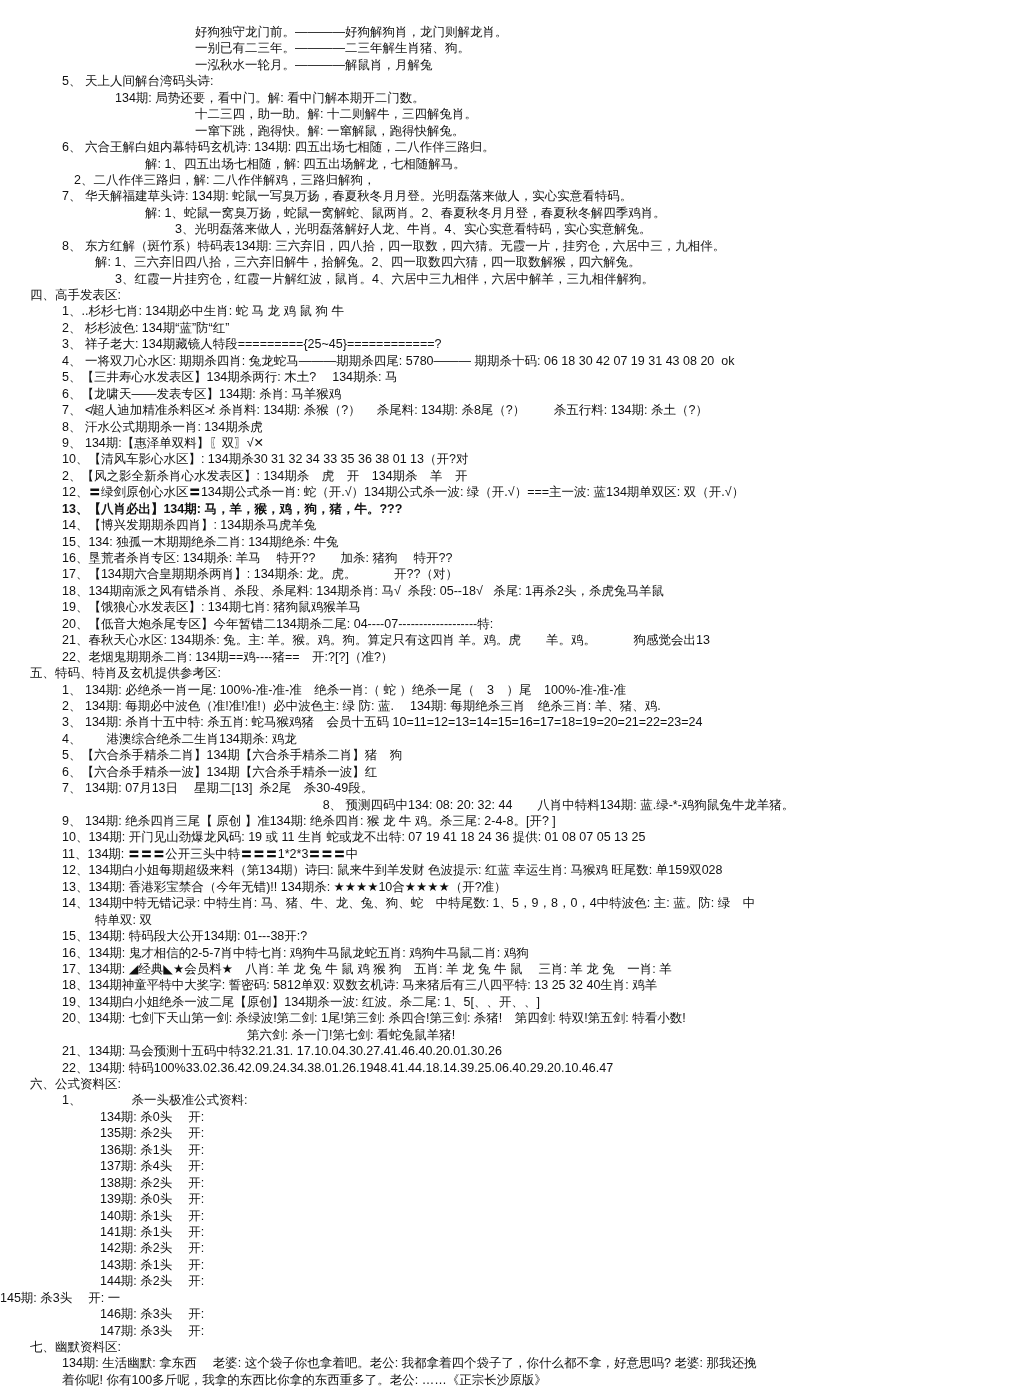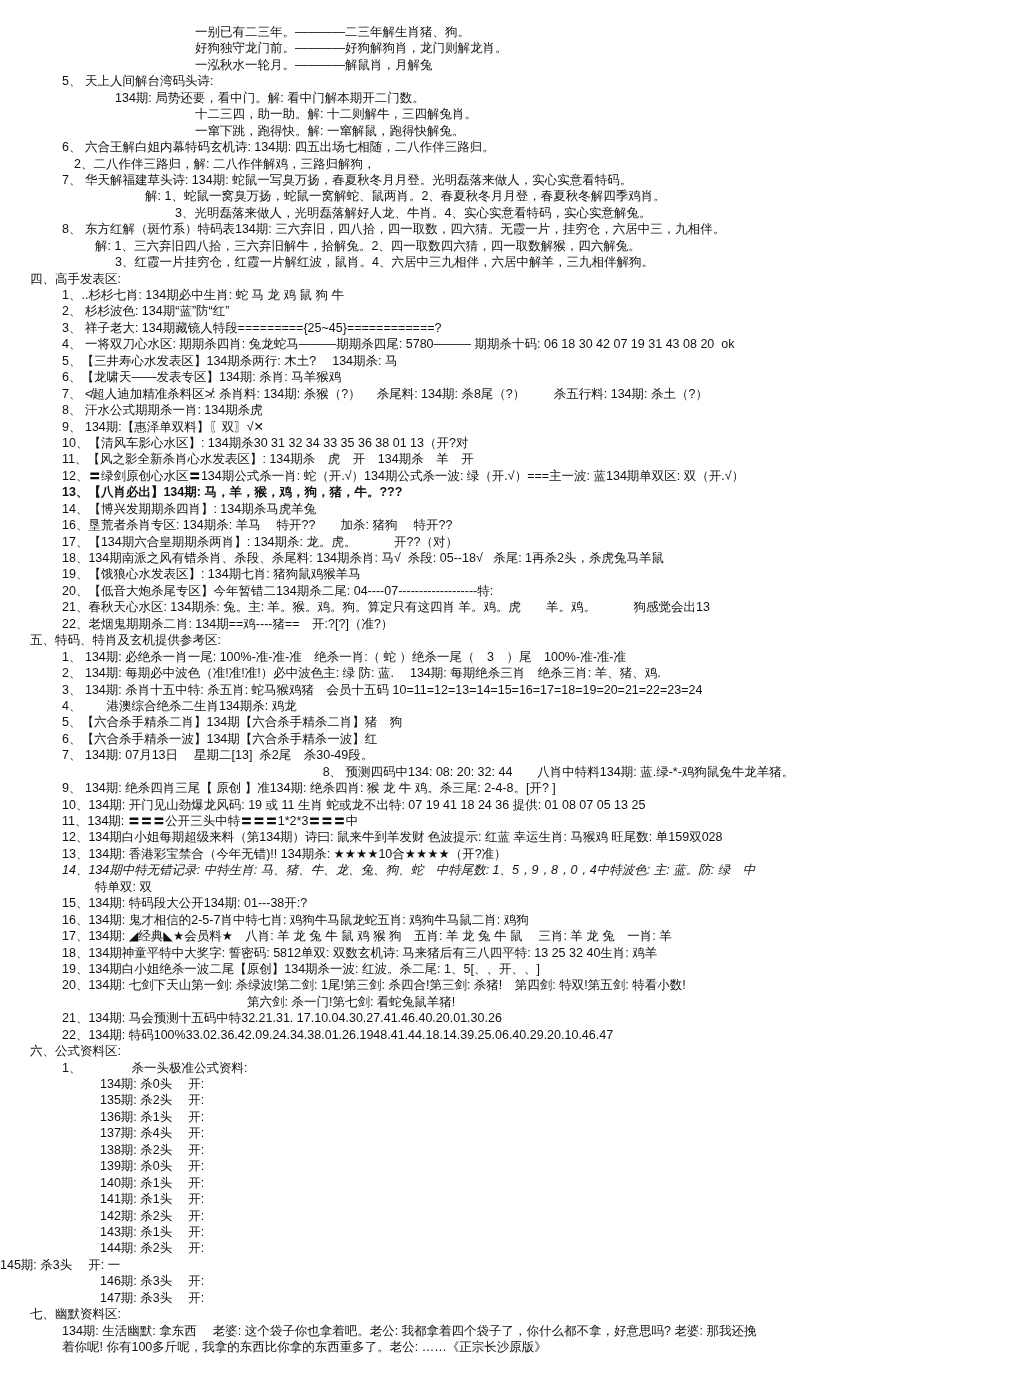--- a/index.html
+++ b/index.html
@@ -28,52 +28,54 @@
     overflow:visible;
     letter-spacing:0px;
   }
 </style>
 </head>
 <body style="background: rgb(255, 255, 255);">
 
 <div class="page">
   <div class="doc" style="color: rgb(17, 17, 17);">
       <div>
+        <div class="line" style="padding-left: 195px;">好狗独守龙门前。————好狗解狗肖，龙门则解龙肖。</div>
         <div class="line" style="padding-left: 195px;">一别已有二三年。————二三年解生肖猪、狗。</div>
-        <div class="line" style="padding-left: 195px;">好狗独守龙门前。————好狗解狗肖，龙门则解龙肖。</div>
         <div class="line" style="padding-left: 195px;">一泓秋水一轮月。————解鼠肖，月解兔</div>
         <div class="line" style="padding-left: 62px;">5、 天上人间解台湾码头诗:</div>
         <div class="line" style="padding-left: 115px;">134期: 局势还要，看中门。解: 看中门解本期开二门数。</div>
         <div class="line" style="padding-left: 195px;">十二三四，助一助。解: 十二则解牛，三四解兔肖。</div>
         <div class="line" style="padding-left: 195px;">一窜下跳，跑得快。解: 一窜解鼠，跑得快解兔。</div>
         <div class="line" style="padding-left: 62px;">6、 六合王解白姐内幕特码玄机诗: 134期: 四五出场七相随，二八作伴三路归。</div>
+        <div class="line" style="padding-left: 145px;">解: 1、四五出场七相随，解: 四五出场解龙，七相随解马。</div>
         <div class="line" style="padding-left: 74px;">2、二八作伴三路归，解: 二八作伴解鸡，三路归解狗，</div>
         <div class="line" style="padding-left: 62px;">7、 华天解福建草头诗: 134期: 蛇鼠一写臭万扬，春夏秋冬月月登。光明磊落来做人，实心实意看特码。</div>
         <div class="line" style="padding-left: 145px;">解: 1、蛇鼠一窝臭万扬，蛇鼠一窝解蛇、鼠两肖。2、春夏秋冬月月登，春夏秋冬解四季鸡肖。</div>
         <div class="line" style="padding-left: 175px;">3、光明磊落来做人，光明磊落解好人龙、牛肖。4、实心实意看特码，实心实意解兔。</div>
         <div class="line" style="padding-left: 62px;">8、 东方红解（斑竹系）特码表134期: 三六弃旧，四八拾，四一取数，四六猜。无霞一片，挂穷仓，六居中三，九相伴。</div>
         <div class="line" style="padding-left: 95px;">解: 1、三六弃旧四八拾，三六弃旧解牛，拾解兔。2、四一取数四六猜，四一取数解猴，四六解兔。</div>
         <div class="line" style="padding-left: 115px;">3、红霞一片挂穷仓，红霞一片解红波，鼠肖。4、六居中三九相伴，六居中解羊，三九相伴解狗。</div>
       </div>
       <div>
         <div class="line" style="padding-left: 30px;">四、高手发表区:</div>
         <div class="line" style="padding-left: 62px;">1、..杉杉七肖: 134期必中生肖: 蛇 马 龙 鸡 鼠 狗 牛</div>
         <div class="line" style="padding-left: 62px;">2、 杉杉波色: 134期“蓝”防“红”</div>
         <div class="line" style="padding-left: 62px;">3、 祥子老大: 134期藏镜人特段========={25~45}============?</div>
         <div class="line" style="padding-left: 62px;">4、 一将双刀心水区: 期期杀四肖: 兔龙蛇马———期期杀四尾: 5780——— 期期杀十码: 06 18 30 42 07 19 31 43 08 20  ok</div>
         <div class="line" style="padding-left: 62px;">5、【三井寿心水发表区】134期杀两行: 木土?　 134期杀: 马</div>
         <div class="line" style="padding-left: 62px;">6、【龙啸天——发表专区】134期: 杀肖: 马羊猴鸡</div>
         <div class="line" style="padding-left: 62px;">7、 ≮超人迪加精准杀料区≯: 杀肖料: 134期: 杀猴（?）　 杀尾料: 134期: 杀8尾（?）　　 杀五行料: 134期: 杀土（?）</div>
         <div class="line" style="padding-left: 62px;">8、 汗水公式期期杀一肖: 134期杀虎</div>
         <div class="line" style="padding-left: 62px;">9、 134期:【惠泽单双料】〖双〗√✕</div>
         <div class="line" style="padding-left: 62px;">10、【清风车影心水区】: 134期杀30 31 32 34 33 35 36 38 01 13（开?对</div>
-        <div class="line" style="padding-left: 62px;">11、【风之影全新杀肖心水发表区】: 134期杀　虎　开　134期杀　羊　开</div>
+        <div class="line" style="padding-left: 62px;">2、【风之影全新杀肖心水发表区】: 134期杀　虎　开　134期杀　羊　开</div>
         <div class="line" style="padding-left: 62px;">12、〓绿剑原创心水区〓134期公式杀一肖: 蛇（开.√）134期公式杀一波: 绿（开.√）===主一波: 蓝134期单双区: 双（开.√）</div>
         <div class="line" style="padding-left: 62px; font-weight: bold;">13、【八肖必出】134期: 马，羊，猴，鸡，狗，猪，牛。???</div>
         <div class="line" style="padding-left: 62px;">14、【博兴发期期杀四肖】: 134期杀马虎羊兔</div>
+        <div class="line" style="padding-left: 62px;">15、134: 独孤一木期期绝杀二肖: 134期绝杀: 牛兔</div>
         <div class="line" style="padding-left: 62px;">16、垦荒者杀肖专区: 134期杀: 羊马　 特开??　　加杀: 猪狗　 特开??</div>
         <div class="line" style="padding-left: 62px;">17、【134期六合皇期期杀两肖】: 134期杀: 龙。虎。　　　开??（对）</div>
         <div class="line" style="padding-left: 62px;">18、134期南派之风有错杀肖、杀段、杀尾料: 134期杀肖: 马√  杀段: 05--18√   杀尾: 1再杀2头，杀虎兔马羊鼠</div>
         <div class="line" style="padding-left: 62px;">19、【饿狼心水发表区】: 134期七肖: 猪狗鼠鸡猴羊马</div>
         <div class="line" style="padding-left: 62px;">20、【低音大炮杀尾专区】今年暂错二134期杀二尾: 04----07-------------------特:</div>
         <div class="line" style="padding-left: 62px;">21、春秋天心水区: 134期杀: 兔。主: 羊。猴。鸡。狗。算定只有这四肖 羊。鸡。虎　　羊。鸡。　　　狗感觉会出13</div>
         <div class="line" style="padding-left: 62px;">22、老烟鬼期期杀二肖: 134期==鸡----猪==　开:?[?]（准?）</div>
       </div>
       <div>
         <div class="line" style="padding-left: 30px;">五、特码、特肖及玄机提供参考区:</div>
@@ -83,21 +85,21 @@
         <div class="line" style="padding-left: 62px;">4、　　港澳综合绝杀二生肖134期杀: 鸡龙</div>
         <div class="line" style="padding-left: 62px;">5、【六合杀手精杀二肖】134期【六合杀手精杀二肖】猪　狗</div>
         <div class="line" style="padding-left: 62px;">6、【六合杀手精杀一波】134期【六合杀手精杀一波】红</div>
         <div class="line" style="padding-left: 62px;">7、 134期: 07月13日　 星期二[13]  杀2尾　杀30-49段。</div>
         <div class="line" style="padding-left: 98px; text-align: center;">8、 预测四码中134: 08: 20: 32: 44　　八肖中特料134期: 蓝.绿-*-鸡狗鼠兔牛龙羊猪。</div>
         <div class="line" style="padding-left: 62px;">9、 134期: 绝杀四肖三尾【 原创 】准134期: 绝杀四肖: 猴 龙 牛 鸡。杀三尾: 2-4-8。[开? ]</div>
         <div class="line" style="padding-left: 62px;">10、134期: 开门见山劲爆龙风码: 19 或 11 生肖 蛇或龙不出特: 07 19 41 18 24 36 提供: 01 08 07 05 13 25</div>
         <div class="line" style="padding-left: 62px;">11、134期: 〓〓〓公开三头中特〓〓〓1*2*3〓〓〓中</div>
         <div class="line" style="padding-left: 62px;">12、134期白小姐每期超级来料（第134期）诗曰: 鼠来牛到羊发财 色波提示: 红蓝 幸运生肖: 马猴鸡 旺尾数: 单159双028</div>
         <div class="line" style="padding-left: 62px;">13、134期: 香港彩宝禁合（今年无错)!! 134期杀: ★★★★10合★★★★（开?准）</div>
-        <div class="line" style="padding-left: 62px; font-style: italic;">14、134期中特无错记录: 中特生肖: 马、猪、牛、龙、兔、狗、蛇　中特尾数: 1、5，9，8，0，4中特波色: 主: 蓝。防: 绿　中</div>
+        <div class="line" style="padding-left: 62px;">14、134期中特无错记录: 中特生肖: 马、猪、牛、龙、兔、狗、蛇　中特尾数: 1、5，9，8，0，4中特波色: 主: 蓝。防: 绿　中</div>
         <div class="line" style="padding-left: 95px;">特单双: 双</div>
         <div class="line" style="padding-left: 62px;">15、134期: 特码段大公开134期: 01---38开:?</div>
         <div class="line" style="padding-left: 62px;">16、134期: 鬼才相信的2-5-7肖中特七肖: 鸡狗牛马鼠龙蛇五肖: 鸡狗牛马鼠二肖: 鸡狗</div>
         <div class="line" style="padding-left: 62px;">17、134期: ◢经典◣★会员料★　八肖: 羊 龙 兔 牛 鼠 鸡 猴 狗　五肖: 羊 龙 兔 牛 鼠　 三肖: 羊 龙 兔　一肖: 羊</div>
         <div class="line" style="padding-left: 62px;">18、134期神童平特中大奖字: 誓密码: 5812单双: 双数玄机诗: 马来猪后有三八四平特: 13 25 32 40生肖: 鸡羊</div>
         <div class="line" style="padding-left: 62px;">19、134期白小姐绝杀一波二尾【原创】134期杀一波: 红波。杀二尾: 1、5[、、开、、]</div>
         <div class="line" style="padding-left: 62px;">20、134期: 七剑下天山第一剑: 杀绿波!第二剑: 1尾!第三剑: 杀四合!第三剑: 杀猪!　第四剑: 特双!第五剑: 特看小数!</div>
         <div class="line" style="padding-left: 247px;">第六剑: 杀一门!第七剑: 看蛇兔鼠羊猪!</div>
         <div class="line" style="padding-left: 62px;">21、134期: 马会预测十五码中特32.21.31. 17.10.04.30.27.41.46.40.20.01.30.26</div>
         <div class="line" style="padding-left: 62px;">22、134期: 特码100%33.02.36.42.09.24.34.38.01.26.1948.41.44.18.14.39.25.06.40.29.20.10.46.47</div>

